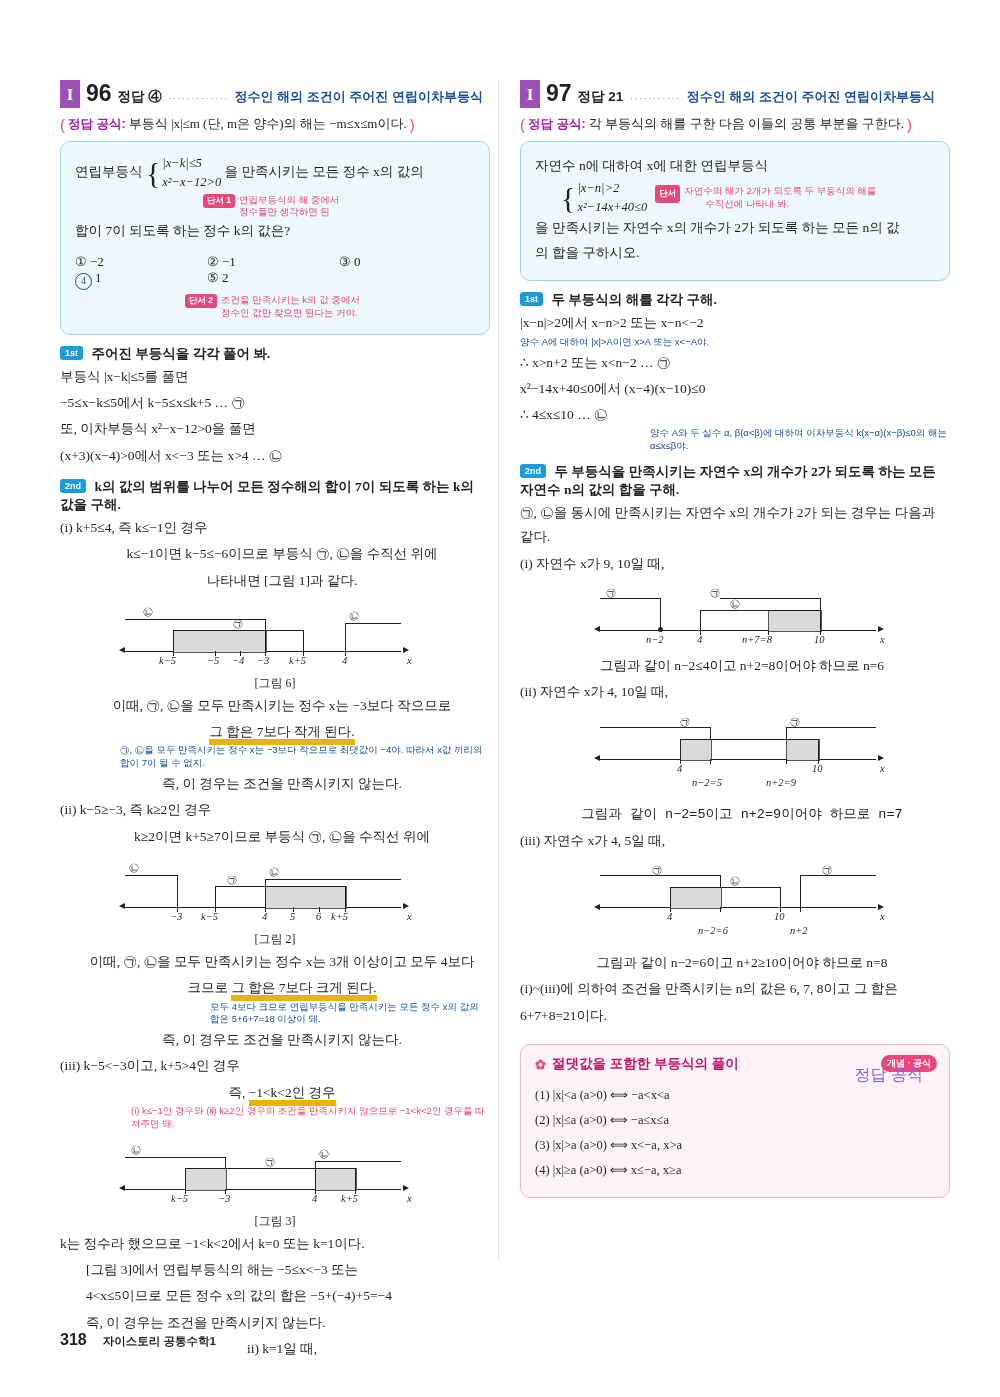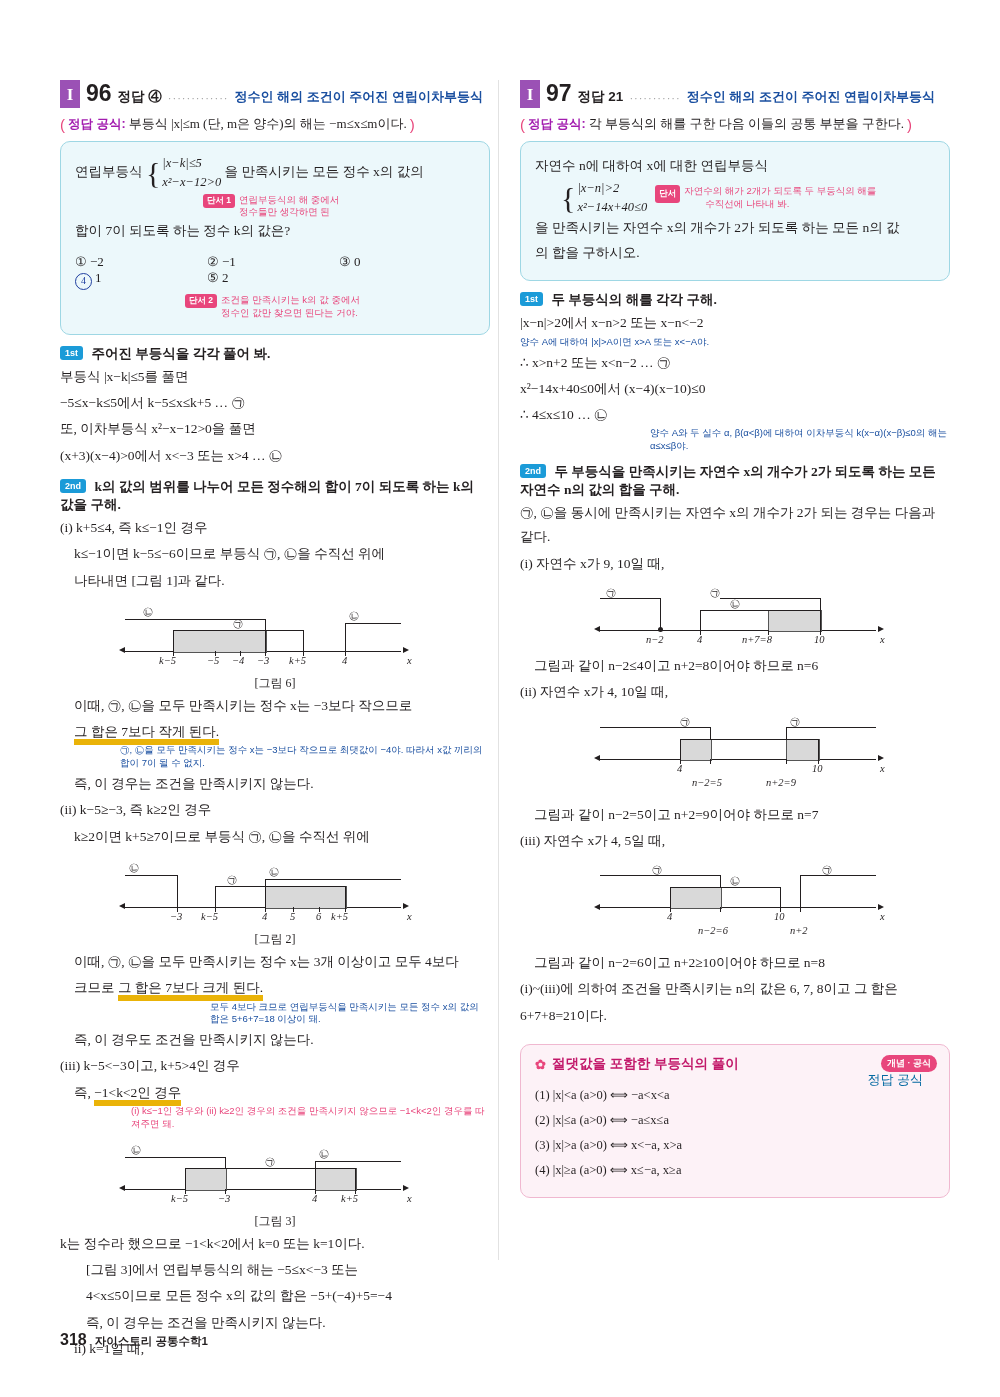--- a/index.html
+++ b/index.html
@@ -68,21 +68,21 @@
   
   .step{
     display:inline-block;background:#1b9bd8;color:#fff;border-radius:3px;
     font-family:"Liberation Sans",sans-serif;font-size:9px;font-weight:bold;
     padding:2px 5px;vertical-align:2px;margin-right:5px;
   }
   .step.c2{background:#1b9bd8;}
   .step-line{margin-top:10px;font-size:13.5px;font-weight:bold;}
 
   .txt{font-size:13.5px;line-height:1.8;margin-top:2px;}
-  .txt.ind{margin-left:14px;}
+  .txt.ind{margin-left:14px;text-align:center;}
   .txt.ind2{margin-left:26px;}
   .uline{border-bottom:6px solid #eab308;}
   .smallnote{color:#1a4fa0;font-size:9.5px;line-height:1.35;font-family:"Liberation Sans",sans-serif;}
   .smallnote.pink{color:#e8467c;}
 
   .figcap{text-align:center;font-size:12px;margin-top:4px;}
 
   
   .numline{position:relative;margin:10px auto 0 auto;}
   .axis{position:absolute;left:0;right:0;height:1px;background:#231f20;}
@@ -106,26 +106,26 @@
     display:flex;align-items:center;gap:6px;
   }
   .flower{color:#e8467c;font-size:13px;}
   .concept-tag{
     position:absolute;right:12px;top:10px;background:#e8467c;color:#fff;
     font-family:"Liberation Sans",sans-serif;font-size:9px;font-weight:bold;
     padding:2px 6px;border-radius:9px;
   }
   .concept-list{margin-top:10px;font-size:12.5px;line-height:2.0;}
   .watermark{
-    position:absolute;right:26px;top:26px;color:#0369a1;font-size:13px;
+    position:absolute;right:26px;top:20px;color:#8b5cf6;font-size:16px;
     font-family:"Liberation Sans",sans-serif;
   }
 
   
-  .footer{position:absolute;left:60px;bottom:48px;display:flex;align-items:baseline;gap:8px;}
+  .footer{position:absolute;left:60px;bottom:48px;display:flex;align-items:baseline;gap:16px;}
   .pageno{font-family:"Liberation Sans",sans-serif;font-size:16px;font-weight:bold;}
   .booktitle{font-family:"Liberation Sans",sans-serif;font-size:11.5px;font-weight:bold;}
 </style>
 </head>
 <body>
 
 <div class="page">
 
   <div class="divider"></div>
 
@@ -420,21 +420,21 @@
       <div class="tick" style="left:120px;top:44px;"></div>
       <div class="tick" style="left:196px;top:44px;"></div>
       <div class="tick" style="left:228px;top:44px;"></div>
       <div class="lbl" style="left:87px;top:48px;">4</div>
       <div class="lbl" style="left:222px;top:48px;">10</div>
       <div class="lbl" style="left:102px;top:62px;">n−2=5</div>
       <div class="lbl" style="left:176px;top:62px;">n+2=9</div>
       <div class="lbl" style="left:290px;top:48px;">x</div>
     </div>
 
-    <div class="txt ind" style="margin-top:18px;">그림과 같이 n−2=5이고 n+2=9이어야 하므로 n=7</div>
+    <div class="txt ind" style="margin-top:18px;font-family:Liberation Mono, monospace;">그림과 같이 n−2=5이고 n+2=9이어야 하므로 n=7</div>
     <div class="txt">(iii) 자연수 x가 4, 5일 때,</div>
 
     <div class="numline" style="width:300px;height:70px;margin-left:70px;">
       <div class="axis" style="top:44px;left:10px;right:14px;"></div>
       <div class="arrowR" style="top:40.5px;right:6px;"></div>
       <div class="arrowL" style="top:40.5px;left:4px;"></div>
       <div class="seg" style="left:10px;top:12px;width:120px;"></div>
       <div class="vseg" style="left:130px;top:12px;height:32px;"></div>
       <div class="cir" style="left:62px;top:0px;">㉠</div>
       <div class="seg" style="left:210px;top:12px;width:76px;"></div>

